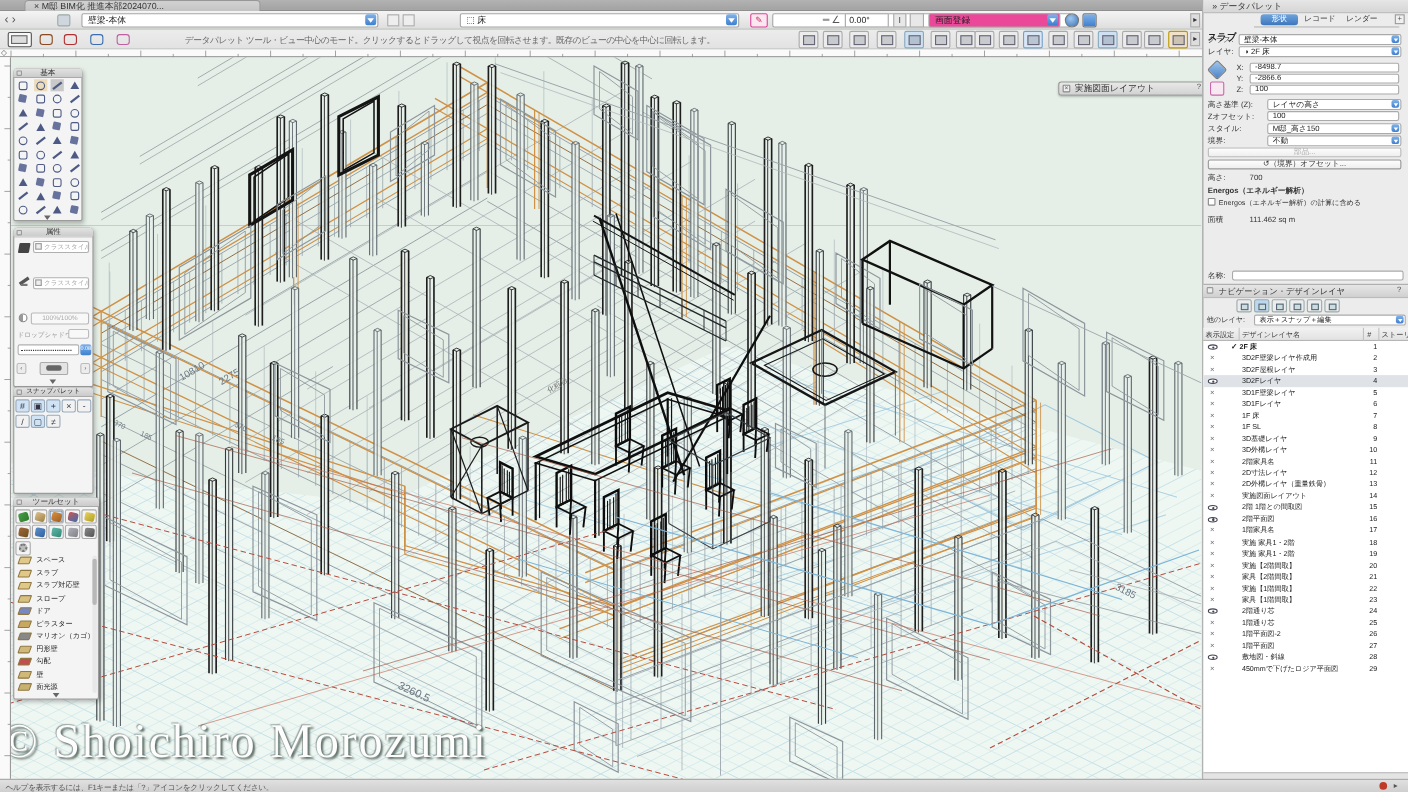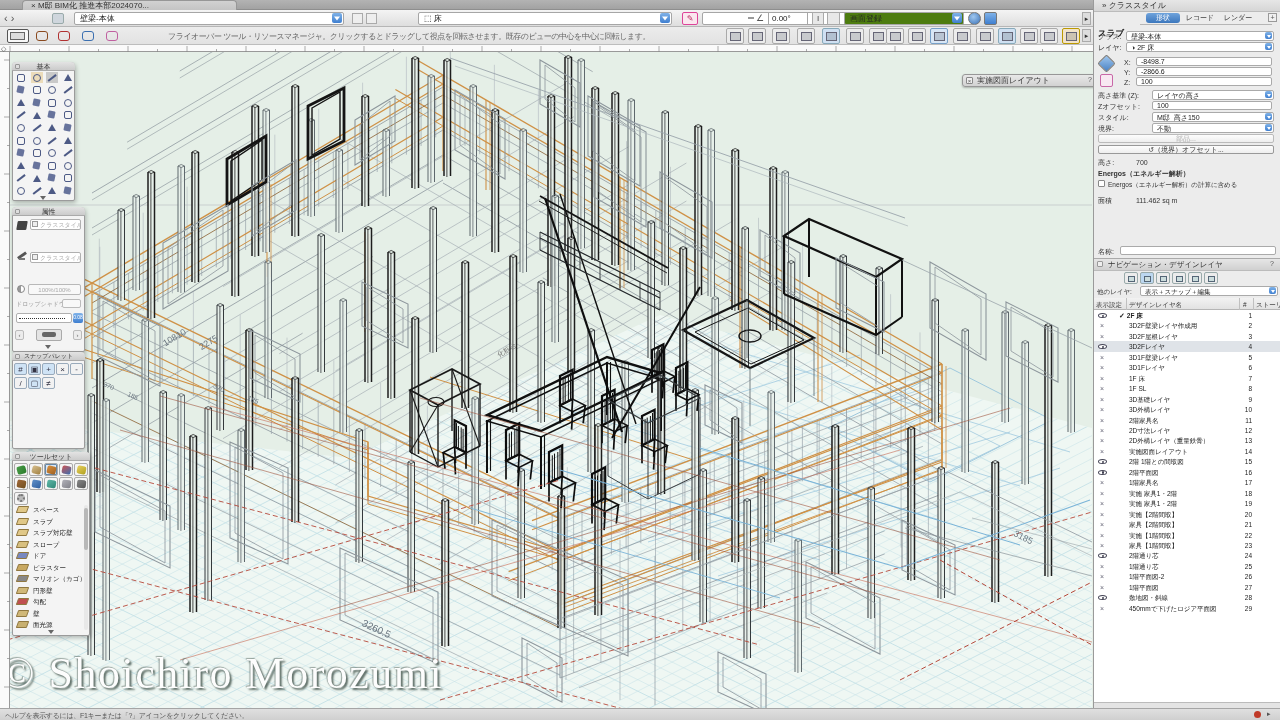--- a/index.html
+++ b/index.html
@@ -1311,35 +1311,35 @@
 <div class="abs" style="left:660px;top:13px;width:10px;height:10px;background:linear-gradient(#7fb2e8,#3f7fd0);border-radius:2px;">
     <div style="position:absolute;left:50%;top:50%;transform:translate(-50%,-35%);width:0;height:0;border-left:3px solid transparent;border-right:3px solid transparent;border-top:4px solid #fff;"></div>
   </div>
 <div class="abs" style="left:682px;top:12px;width:16px;height:13px;background:#fbe7ef;border:1px solid #d49;border-radius:2px;font-size:8px;color:#b36;text-align:center;line-height:12px;">✎</div>
 <div class="abs" style="left:702px;top:12px;width:272px;height:13px;background:#fff;border:1px solid #a6a6a6;border-radius:2px;"></div>
 <div class="abs" style="left:748px;top:17px;width:6px;height:2px;background:#999;"></div>
 <div class="abs" style="left:756px;top:13px;width:10px;height:10px;color:#555;font-size:9px;line-height:10px;">∠</div>
 <div class="abs" style="left:768px;top:12px;width:40px;height:13px;background:#fff;border:1px solid #a6a6a6;font-size:8px;line-height:11px;color:#222;padding-left:3px;">0.00°</div>
 <div class="abs" style="left:812px;top:12px;width:12px;height:13px;background:#e8e8e8;border:1px solid #aaa;font-size:8px;text-align:center;line-height:12px;color:#444;">I</div>
 <div class="abs" style="left:827px;top:12px;width:13px;height:13px;background:#e8e8e8;border:1px solid #aaa;"></div>
-<div class="abs" style="left:844px;top:12px;width:120px;height:13px;background:#4d7c0f;border:1px solid #a6a6a6;border-radius:2px;font-size:8px;line-height:11px;color:#222;padding-left:5px;white-space:nowrap;overflow:hidden;">画面登録</div>
+<div class="abs" style="left:844px;top:12px;width:120px;height:13px;background:#ec4899;border:1px solid #a6a6a6;border-radius:2px;font-size:8px;line-height:11px;color:#222;padding-left:5px;white-space:nowrap;overflow:hidden;">画面登録</div>
 <div class="abs" style="left:952px;top:13px;width:10px;height:10px;background:linear-gradient(#7fb2e8,#3f7fd0);border-radius:2px;">
     <div style="position:absolute;left:50%;top:50%;transform:translate(-50%,-35%);width:0;height:0;border-left:3px solid transparent;border-right:3px solid transparent;border-top:4px solid #fff;"></div>
   </div>
 <div class="abs" style="left:968px;top:12px;width:13px;height:13px;background:radial-gradient(circle at 40% 35%,#9fc7ef,#3b72b8);border-radius:7px;border:1px solid #777;"></div>
 <div class="abs" style="left:984px;top:12px;width:13px;height:13px;background:linear-gradient(#7fb2e8,#3f7fd0);border-radius:2px;border:1px solid #777;"></div>
 <div class="abs" style="left:1082px;top:12px;width:9px;height:13px;background:#ddd;border:1px solid #aaa;font-size:7px;line-height:12px;text-align:center;color:#333;">▸</div>
 <div class="abs" style="left:0;top:27px;width:1093px;height:18px;background:linear-gradient(#ececec,#e2e2e2);border-bottom:1px solid #bdbdbd;"></div>
 <div class="abs" style="left:7px;top:29px;width:22px;height:14px;background:#f8f8f8;border:1px solid #555;border-radius:2px;"></div>
 <div class="abs" style="left:10px;top:32px;width:15px;height:8px;border:1px solid #666;background:#ddd;"></div>
 <div class="abs" style="left:36px;top:31px;width:12px;height:10px;border:1px solid #8a4a1f;border-radius:3px;"></div>
 <div class="abs" style="left:58px;top:31px;width:12px;height:10px;border:1px solid #b03030;border-radius:3px;"></div>
 <div class="abs" style="left:82px;top:31px;width:12px;height:10px;border:1px solid #3b6fb0;border-radius:3px;"></div>
 <div class="abs" style="left:106px;top:31px;width:12px;height:10px;border:1px solid #c060a0;border-radius:3px;"></div>
-<div class="abs" style="left:168px;top:31px;width:560px;height:11px;font-size:8px;color:#666;letter-spacing:-0.5px;white-space:nowrap;overflow:hidden;">フライオーバー ツール・リソースマネージャ。クリックするとドラッグして視点を回転させます。既存のビューの中心を中心に回転します。</div>
+<div class="abs" style="left:168px;top:31px;width:560px;height:11px;font-size:8px;color:#666;letter-spacing:-0.5px;white-space:nowrap;overflow:hidden;">データパレット ツール・ビュー中心のモード。クリックするとドラッグして視点を回転させます。既存のビューの中心を中心に回転します。</div>
 <div class="abs" style="left:726px;top:28px;width:18px;height:16px;background:#ececec;border:1px solid #aaa;border-radius:2px;">
     <div style="position:absolute;left:3px;top:3px;width:11px;height:9px;border:1px solid #667;background:rgba(90,100,110,0.25);"></div>
   </div>
 <div class="abs" style="left:748px;top:28px;width:18px;height:16px;background:#ececec;border:1px solid #aaa;border-radius:2px;">
     <div style="position:absolute;left:3px;top:3px;width:11px;height:9px;border:1px solid #667;background:rgba(90,100,110,0.25);"></div>
   </div>
 <div class="abs" style="left:772px;top:28px;width:18px;height:16px;background:#ececec;border:1px solid #aaa;border-radius:2px;">
     <div style="position:absolute;left:3px;top:3px;width:11px;height:9px;border:1px solid #667;background:rgba(90,100,110,0.25);"></div>
   </div>
 <div class="abs" style="left:797px;top:28px;width:18px;height:16px;background:#ececec;border:1px solid #aaa;border-radius:2px;">
@@ -1650,21 +1650,21 @@
 <div class="abs" style="left:17px;top:598.0px;width:11px;height:7px;background:#c05050;border:1px solid #907840;transform:skewX(-20deg);border-radius:1px;"></div>
 <div class="abs" style="left:33px;top:597.0px;width:52px;height:10px;font-size:6.5px;line-height:10px;color:#222;white-space:nowrap;overflow:hidden;">勾配</div>
 <div class="abs" style="left:17px;top:609.5px;width:11px;height:7px;background:#d0b878;border:1px solid #907840;transform:skewX(-20deg);border-radius:1px;"></div>
 <div class="abs" style="left:33px;top:608.5px;width:52px;height:10px;font-size:6.5px;line-height:10px;color:#222;white-space:nowrap;overflow:hidden;">壁</div>
 <div class="abs" style="left:17px;top:621.0px;width:11px;height:7px;background:#c8b070;border:1px solid #907840;transform:skewX(-20deg);border-radius:1px;"></div>
 <div class="abs" style="left:33px;top:620.0px;width:52px;height:10px;font-size:6.5px;line-height:10px;color:#222;white-space:nowrap;overflow:hidden;">面光源</div>
 <div class="abs" style="left:84px;top:505px;width:4px;height:125px;background:#e8e8e8;border-radius:2px;"></div>
 <div class="abs" style="left:84px;top:508px;width:4px;height:42px;background:#b8b8b8;border-radius:2px;"></div>
 <div class="abs" style="left:48px;top:630px;width:0;height:0;border-left:3px solid transparent;border-right:3px solid transparent;border-top:4px solid #666;"></div>
 <div class="abs" style="left:1093px;top:0;width:187px;height:720px;background:#ececec;border-left:1px solid #9a9a9a;"></div>
-<div class="abs" style="left:1094px;top:0;width:186px;height:12px;background:linear-gradient(#e6e6e6,#d6d6d6);border-bottom:1px solid #bbb;font-size:8px;line-height:11px;color:#333;padding-left:8px;">» クラススタイル</div>
+<div class="abs" style="left:1094px;top:0;width:186px;height:12px;background:linear-gradient(#e6e6e6,#d6d6d6);border-bottom:1px solid #bbb;font-size:8px;line-height:11px;color:#333;padding-left:8px;">» データパレット</div>
 <div class="abs" style="left:1146px;top:13px;width:34px;height:10px;background:linear-gradient(#6fa3dc,#3c77bd);border-radius:3px;font-size:7px;line-height:9px;color:#fff;text-align:center;">形状</div>
 <div class="abs" style="left:1182px;top:13px;width:36px;height:10px;font-size:7px;line-height:9px;color:#333;text-align:center;">レコード</div>
 <div class="abs" style="left:1220px;top:13px;width:36px;height:10px;font-size:7px;line-height:9px;color:#333;text-align:center;">レンダー</div>
 <div class="abs" style="left:1140px;top:24px;width:132px;height:1px;background:#b5b5b5;"></div>
 <div class="abs" style="left:1268px;top:13px;width:9px;height:9px;border:1px solid #999;background:#f0f0f0;font-size:7px;line-height:8px;text-align:center;color:#555;">+</div>
 <div class="abs" style="left:1098px;top:28px;width:80px;height:10px;font-size:8.5px;font-weight:bold;color:#222;">スラブ</div>
 <div class="abs" style="left:1098px;top:32px;height:9px;font-size:7px;line-height:9px;color:#333;white-space:nowrap;">クラス:</div>
 <div class="abs" style="left:1126px;top:31px;width:148px;height:10px;background:#fff;border:1px solid #aaa;border-radius:2px;font-size:7px;line-height:9px;color:#222;padding-left:4px;white-space:nowrap;overflow:hidden;">壁梁-本体</div>
 <div class="abs" style="left:1265px;top:32px;width:7px;height:7px;background:linear-gradient(#7fb2e8,#3f7fd0);border-radius:2px;">
     <div style="position:absolute;left:50%;top:50%;transform:translate(-50%,-35%);width:0;height:0;border-left:2.5px solid transparent;border-right:2.5px solid transparent;border-top:3.5px solid #fff;"></div>

